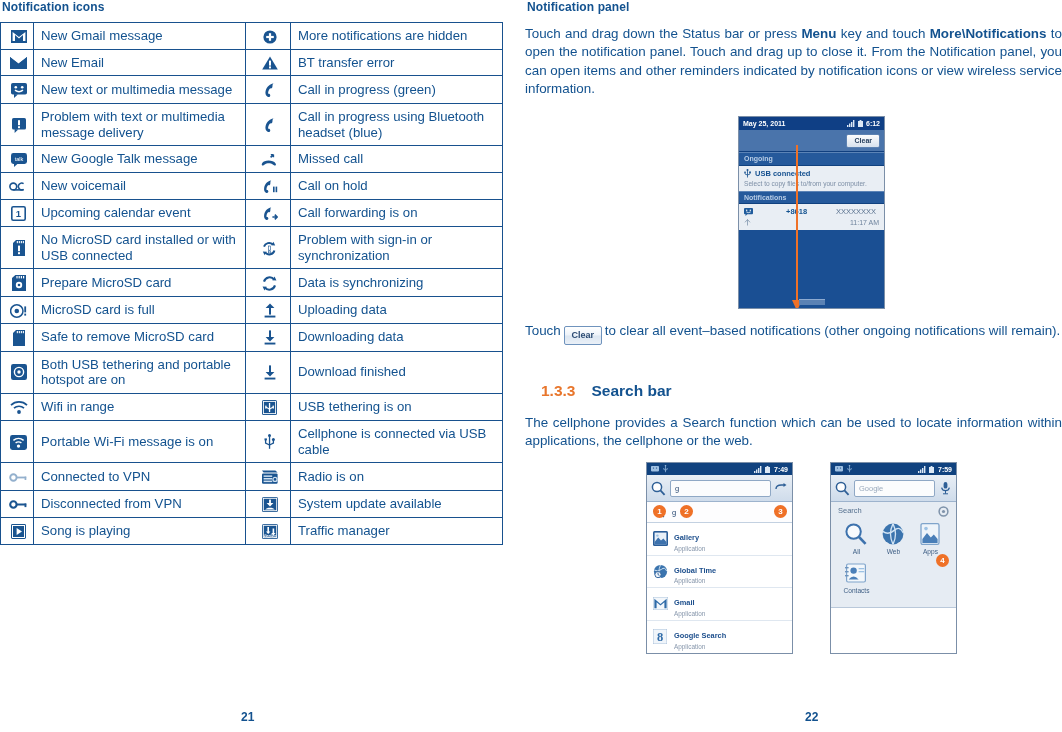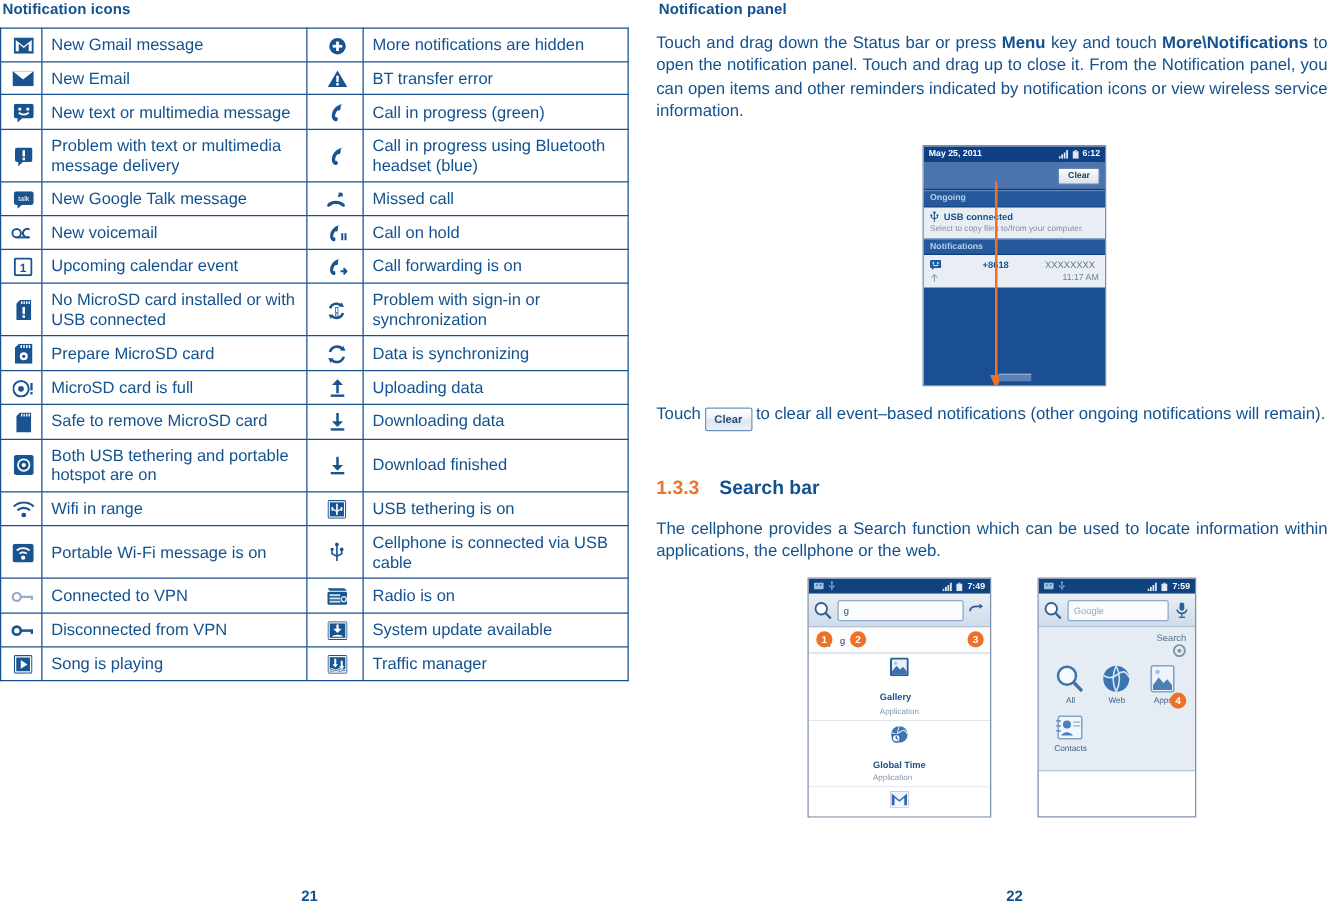--- a/index.html
+++ b/index.html
@@ -86,21 +86,21 @@
   }
   .rp-body b { font-weight: bold; }
   p.para { margin: 0; }
 
   .sec-head {
     margin: 0;
     font-size: 15.5px;
     font-weight: bold;
     white-space: nowrap;
   }
-  .sec-num { color: #e8762c; }
+  .sec-num { color: #e8762c; margin-left: 16px; }
   .sec-txt { color: #13528f; padding-left: 16px; }
 
   .clear-inline {
     display: inline-block;
     vertical-align: -3px;
     min-width: 38px;
     padding: 2px 6px 3px;
     margin: 0 3px;
     font-size: 9px;
     font-weight: bold;
@@ -214,36 +214,35 @@
     padding: 4px 6px;
     border-bottom: 1px solid #c3d1e1;
     background: #fdfdfe;
   }
   .sp-query-row .q { flex: 1; color: #22446e; font-size: 7.5px; }
   .sp-res {
     display: flex; align-items: center; gap: 6px;
     padding: 3px 6px;
     border-bottom: 1px solid #dfe7f0;
     background: #fff;
-    flex-direction: column;
   }
   .sp-res .txt { line-height: 1.1; }
   .sp-res .t1 { color: #1c4e8c; font-size: 7.4px; font-weight: bold; }
   .sp-res .t2 { color: #8696ab; font-size: 6.4px; margin-top: 1px; }
   .app-ic { width: 15px; height: 15px; flex: 0 0 15px; }
 
   .sp-panel {
     background: #e6ecf3;
     border-bottom: 1px solid #b9c8da;
     padding: 4px 7px 7px;
     position: relative;
   }
   .sp-panel-head {
-    display: flex; align-items: flex-end;
-    color: #5b7characters; font-size: 7.5px; flex-direction: column;
+    display: flex; align-items: flex-start;
+    color: #5b7characters; font-size: 7.5px;
   }
   .sp-panel-head .lbl { color: #55708f; font-size: 7.5px; flex: 1; }
   .sp-scopes { display: flex; flex-wrap: wrap; margin-top: 5px; }
   .sp-scope {
     width: 33.33%;
     text-align: center;
     margin-bottom: 6px;
   }
   .sp-scope .sclbl { color: #3f5f85; font-size: 6.6px; margin-top: 2px; }
 

